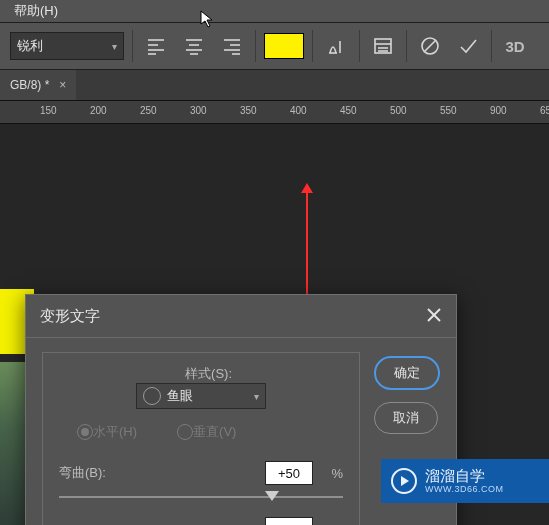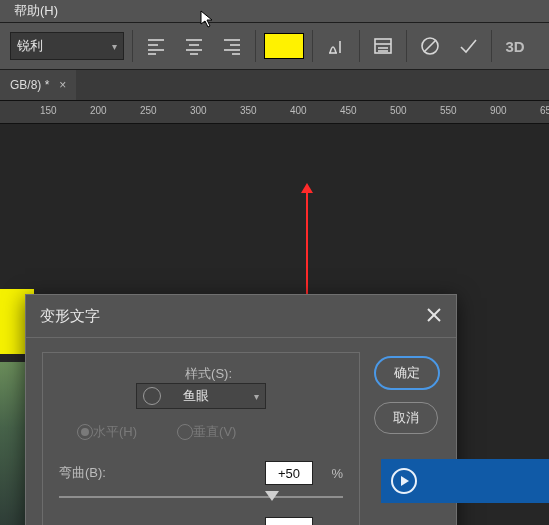--- a/index.html
+++ b/index.html
@@ -162,21 +162,21 @@
             <line x1="2" y1="2" x2="14" y2="14"></line>
             <line x1="14" y1="2" x2="2" y2="14"></line>
           </svg>
       </div>
     </div>
     <div class="dlgbody">
       <div class="fieldset">
         <div class="row">
           <span class="label" style="width:70px;text-align:right;margin-right:8px;">样式(S):</span>
           <div class="combo">
-            <span style="display:flex;align-items:center;gap:22px;">
+            <span style="display:flex;align-items:center;gap:6px;">
                 <span class="ico"></span>
                 <span>鱼眼</span>
               </span>
             <span class="chev">▾</span>
           </div>
         </div>
         <div class="radios">
           <label>
               <span class="rc sel"></span>
               <span>水平(H)</span>
@@ -208,14 +208,18 @@
 
       <div class="btncol">
         <div class="pbtn primary">确定</div>
         <div class="pbtn">取消</div>
       </div>
     </div>
   </div>
 
   <div class="watermark">
     <div class="pl"></div>
+    <div>
+      <div style="font-size:15px;line-height:16px;">溜溜自学</div>
+      <div style="font-size:9px;letter-spacing:.5px;color:#bcd8f5;">WWW.3D66.COM</div>
+    </div>
   </div>
 </div>
 
 </body></html>

